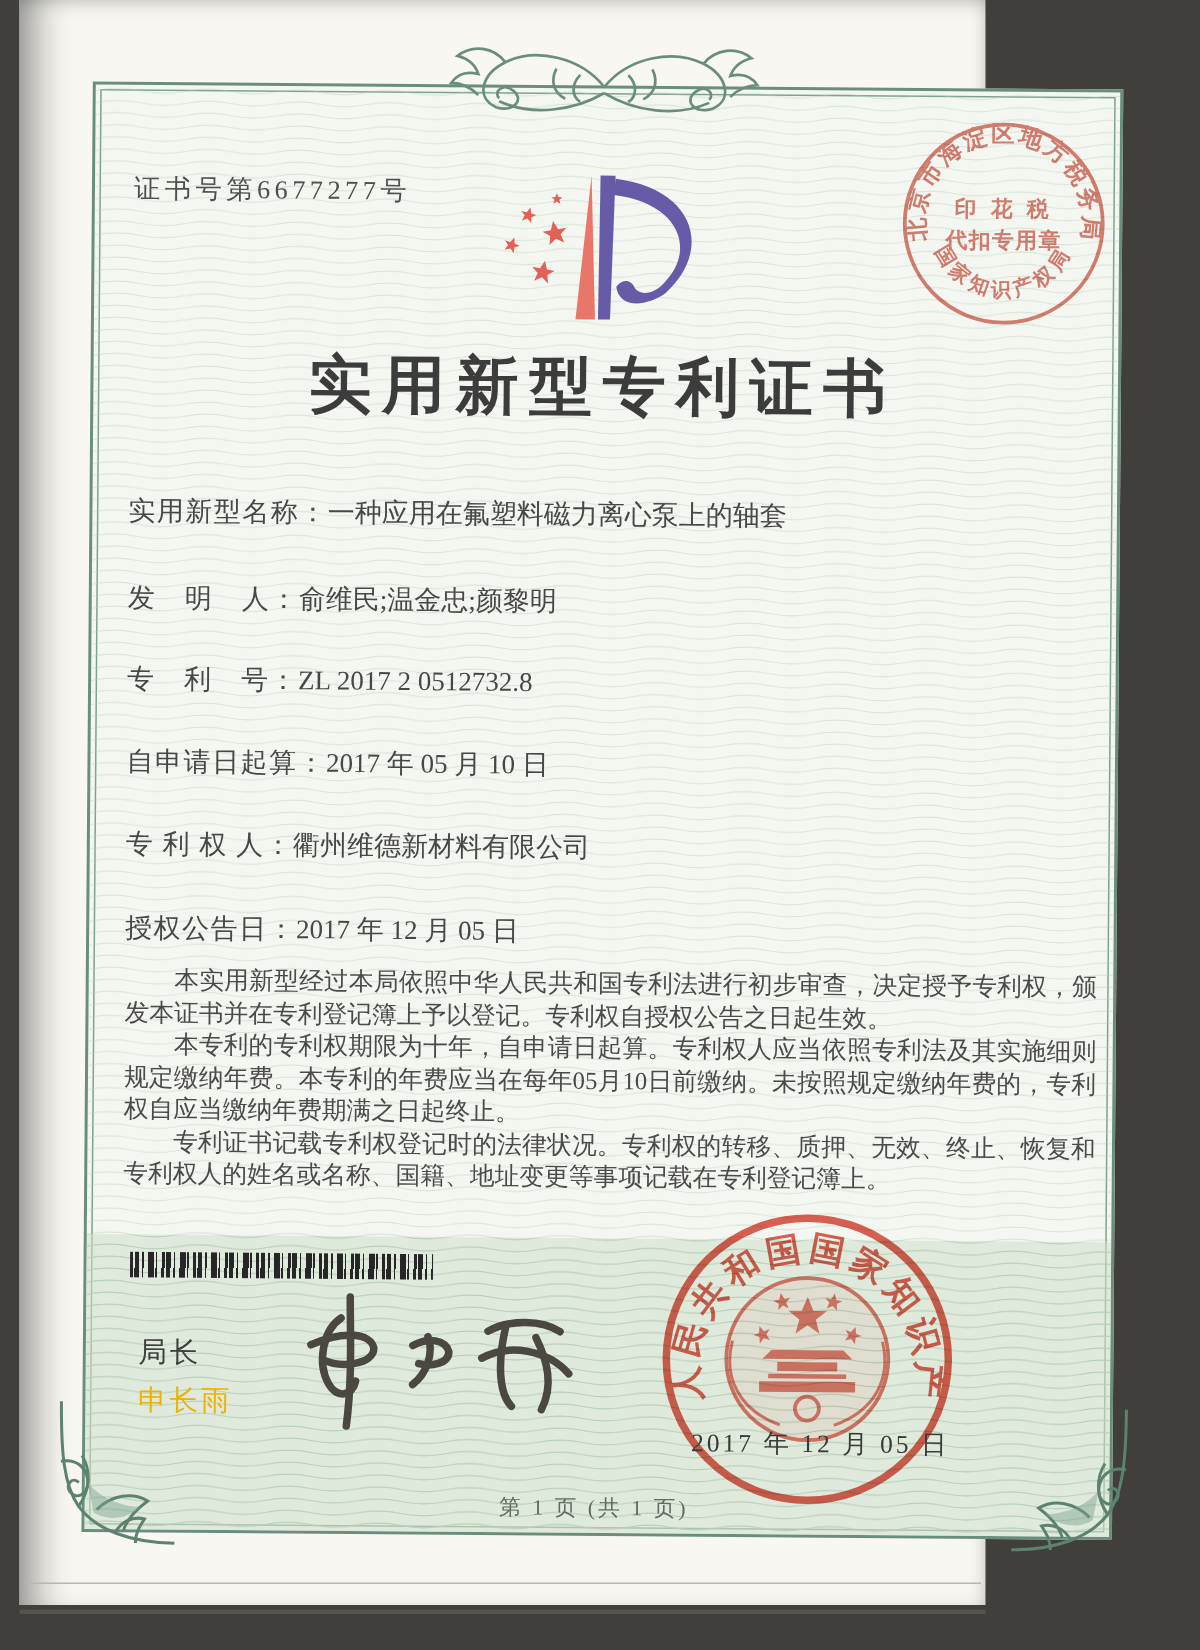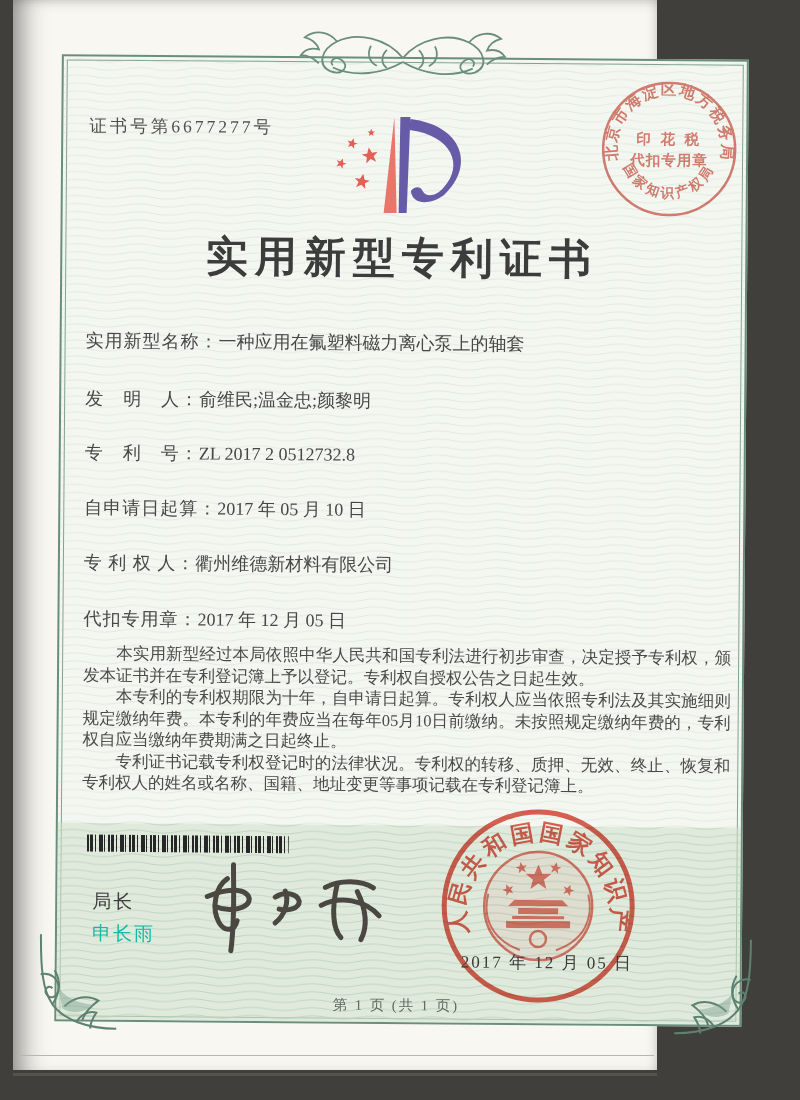--- a/index.html
+++ b/index.html
@@ -27,21 +27,21 @@
   .paras p{margin:0;text-indent:2em;font-size:16.5px;line-height:21.5px;text-align:justify;}
   .barcode{left:93px;top:837px;width:202px;height:17px;
     background:repeating-linear-gradient(90deg,
       #262626 0 2px,rgba(0,0,0,0) 2px 3px,
       #262626 3px 6px,rgba(0,0,0,0) 6px 8px,
       #262626 8px 9px,rgba(0,0,0,0) 9px 12px,
       #262626 12px 16px,rgba(0,0,0,0) 16px 17px,
       #262626 17px 18px,rgba(0,0,0,0) 18px 21px);}
   .signer-title{left:99px;top:891px;font-size:19px;color:#3e3e3e;letter-spacing:2px;
                 font-family:Liberation Serif, serif;}
-  .signer-name{left:99px;top:923px;font-size:19px;color:#14b8a6;letter-spacing:2px;
+  .signer-name{left:99px;top:923px;font-size:19px;color:#eab308;letter-spacing:2px;
                font-family:"Liberation Sans","DejaVu Sans",sans-serif;}
   .sig{left:196px;top:858px;}
   .seal{left:443px;top:803px;mix-blend-mode:multiply;opacity:.9;}
   .seal-date{left:468px;top:950px;font-size:17px;letter-spacing:2px;color:#3a3a3a;z-index:3;}
   .tax-stamp{left:595px;top:72px;mix-blend-mode:multiply;opacity:.85;}
   .footer{left:62px;top:996px;width:683px;text-align:center;font-size:14.5px;color:#5e6a60;letter-spacing:2px;}
   .top-orn{left:283px;top:16px;}
   .corner-l{left:38px;top:931px;}
   .corner-r{left:656px;top:931px;}
   svg text{font-family:"Liberation Serif","DejaVu Serif",serif;}
@@ -125,21 +125,21 @@
     <div class="abs field" style="top:443px;">
       <span class="lab">专　利　号：</span><span>ZL 2017 2 0512732.8</span>
     </div>
     <div class="abs field" style="top:498px;">
       <span class="lab">自申请日起算：</span><span>2017 年 05 月 10 日</span>
     </div>
     <div class="abs field" style="top:553px;">
       <span class="lab">专 利 权 人：</span><span>衢州维德新材料有限公司</span>
     </div>
     <div class="abs field" style="top:609px;">
-      <span class="lab">代扣专用章：</span><span>2017 年 12 月 05 日</span>
+      <span class="lab">授权公告日：</span><span>2017 年 12 月 05 日</span>
     </div>
 
     <div class="abs paras">
       <p>本实用新型经过本局依照中华人民共和国专利法进行初步审查，决定授予专利权，颁发本证书并在专利登记簿上予以登记。专利权自授权公告之日起生效。</p>
       <p>本专利的专利权期限为十年，自申请日起算。专利权人应当依照专利法及其实施细则规定缴纳年费。本专利的年费应当在每年05月10日前缴纳。未按照规定缴纳年费的，专利权自应当缴纳年费期满之日起终止。</p>
       <p>专利证书记载专利权登记时的法律状况。专利权的转移、质押、无效、终止、恢复和专利权人的姓名或名称、国籍、地址变更等事项记载在专利登记簿上。</p>
     </div>
 
     <div class="abs barcode"></div>
 

